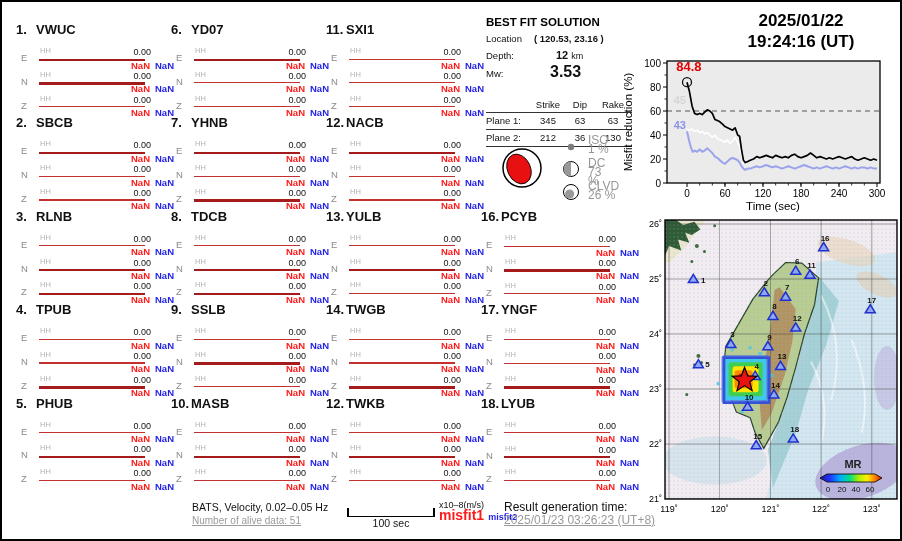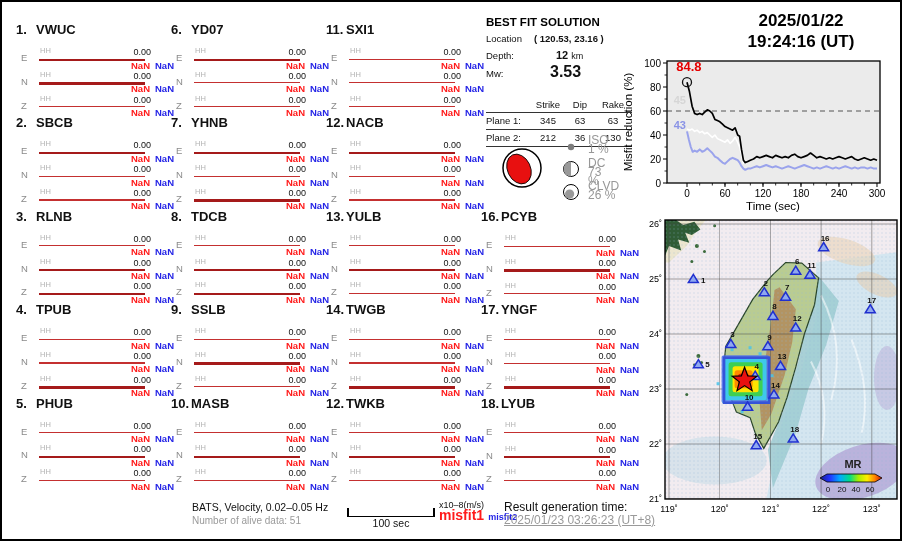--- a/index.html
+++ b/index.html
@@ -40,21 +40,21 @@
   .dec-ic{position:absolute;left:0;top:1px;}
   .dec-tx{position:absolute;left:26px;top:0;font-size:12px;color:#979797;line-height:9px;}
   
   #dt{position:absolute;left:700px;top:8px;width:198px;text-align:center;
       font-size:17px;font-weight:bold;color:#000;line-height:21px;}
   
   #misfit-chart{position:absolute;left:618px;top:50px;width:284px;height:162px;}
   #map{position:absolute;left:635px;top:214px;width:267px;height:302px;}
   
   #f-left{position:absolute;left:190px;top:499px;font-size:10.5px;color:#111;line-height:13px;}
-  #f-left .sub{color:#9a9a9a;font-size:10px;}
+  #f-left .sub{color:#9a9a9a;font-size:10px;text-decoration:underline;}
   #scalebar{position:absolute;left:345px;top:506px;width:88px;height:8px;
             border-bottom:1.6px solid #000;}
   #scalebar:before,#scalebar:after{content:"";position:absolute;bottom:0;width:1.6px;height:8px;background:#000;}
   #scalebar:before{left:0;} #scalebar:after{right:0;}
   #scale-lab{position:absolute;left:345px;top:515px;width:88px;text-align:center;font-size:10.5px;color:#111;}
   #f-units{position:absolute;left:437px;top:498px;font-size:9px;color:#111;line-height:10px;}
   .mf1{color:#ff1a1a;font-weight:bold;font-size:14px;}
   .mf2{color:#2424e6;font-weight:bold;font-size:9px;margin-left:4px;}
   #f-right{position:absolute;left:502px;top:499px;font-size:12px;color:#111;line-height:13px;}
   #f-right .sub{color:#9a9a9a;text-decoration:underline;}

